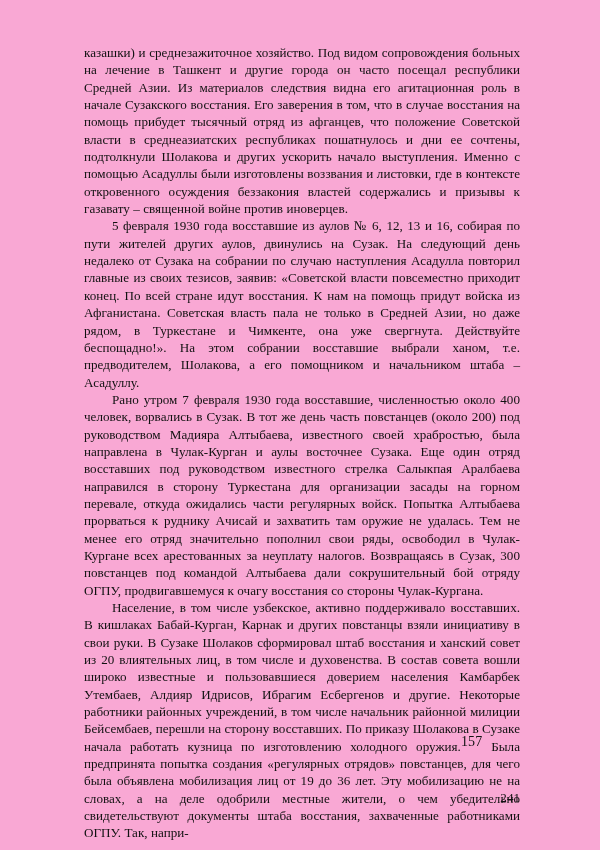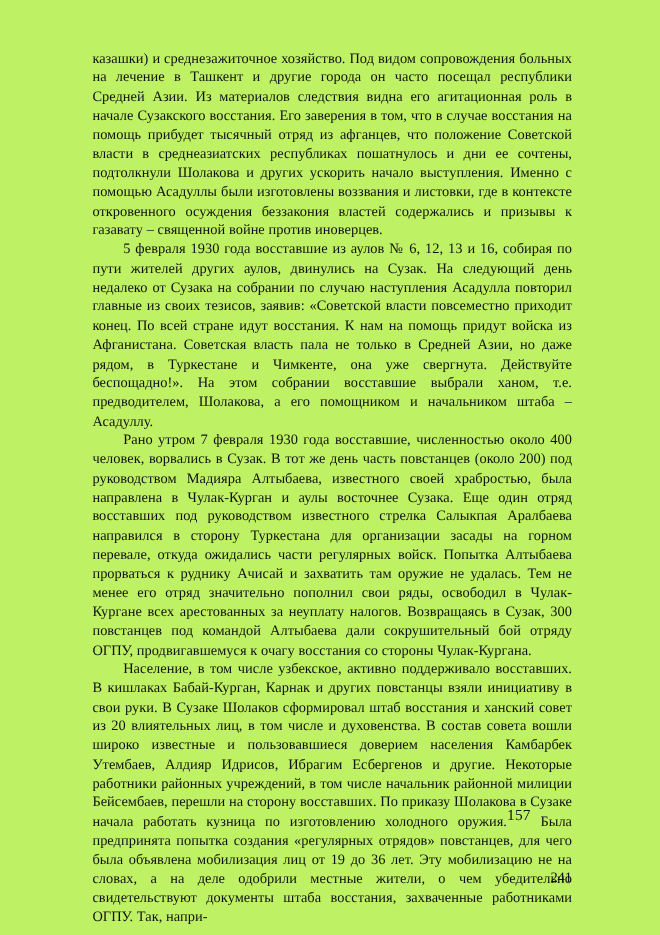--- a/index.html
+++ b/index.html
@@ -11,21 +11,21 @@
     height: 850px;
     background: #ffffff;
     font-family: "Liberation Serif", "DejaVu Serif", serif;
     overflow: hidden;
   }
 
   .page {
     position: relative;
     width: 600px;
     height: 850px;
-    background: #bef264;
+    background: #f9a8d4;
     box-sizing: border-box;
   }
 
   .text-block {
     position: absolute;
     left: 84px;
     top: 44px;
     width: 436px;
   }
 

